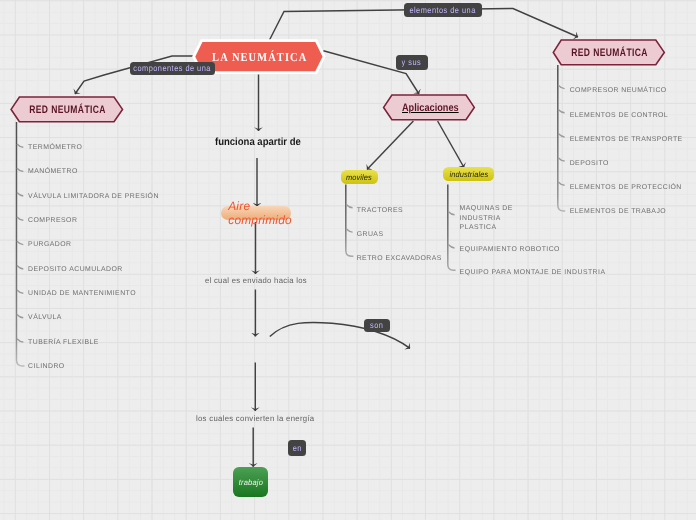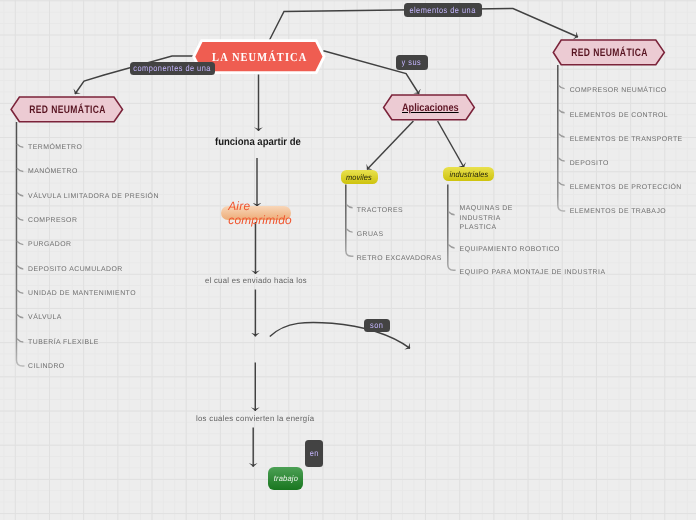--- a/index.html
+++ b/index.html
@@ -112,21 +112,21 @@
   </div>
   <div class="elabel" style="left:85.7px;top:61.5px;width:85.5px;height:13px;">
     <span>componentes de una</span>
   </div>
   <div class="elabel" style="left:352px;top:55px;width:31.5px;height:14.6px;">
     <span>y sus</span>
   </div>
   <div class="elabel" style="left:320.2px;top:318.5px;width:26px;height:13.5px;">
     <span>son</span>
   </div>
-  <div class="elabel" style="left:261px;top:439.6px;width:18px;height:27px;">
+  <div class="elabel" style="left:244px;top:439.6px;width:18px;height:16px;">
     <span>en</span>
   </div>
 
   <div class="plain" style="left:214.8px;top:136.4px;color:#1a1a1a;font-size:10.5px;font-weight:bold;transform-origin:left top;transform:scaleX(0.908);backface-visibility:hidden;">
     <span>funciona apartir de</span>
   </div>
   <div class="plain" style="left:205px;top:275.5px;color:#606060;font-size:8px;letter-spacing:0.3px;transform-origin:left top;transform:scaleX(0.96);backface-visibility:hidden;">
     <span>el cual es enviado hacia los</span>
   </div>
   <div class="plain" style="left:195.9px;top:414px;color:#606060;font-size:8px;letter-spacing:0.3px;transform-origin:left top;transform:scaleX(0.97);backface-visibility:hidden;">
@@ -141,23 +141,23 @@
   </div>
 
   <div class="rbox ybox" style="left:340.5px;top:170px;width:37.2px;height:14.2px;">
     <span>moviles</span>
   </div>
   <div class="rbox ybox" style="left:442.9px;top:167.3px;width:51.2px;height:14px;">
     <span>industriales</span>
   </div>
 
 
-  <div class="rbox" style="left:232.7px;top:467.1px;width:35.8px;height:23px;border-radius:6px;
+  <div class="rbox" style="left:232.7px;top:467.1px;width:35.8px;height:30px;border-radius:6px;
               background:linear-gradient(#4ca055,#19761f);
-              display:flex;align-items:center;justify-content:center;backface-visibility:hidden;margin-left:35px;">
+              display:flex;align-items:center;justify-content:center;backface-visibility:hidden;">
     <span style="color:#eef5ee;font-size:8px;letter-spacing:0.2px;display:inline-block;
                  transform:scaleX(0.94);backface-visibility:hidden;">trabajo</span>
   </div>
 
   <svg class="links" viewBox="0 0 696 520" style="z-index:3">
     <defs>
       <linearGradient id="fadeL" x1="0" y1="0" x2="0" y2="1">
         <stop offset="0" stop-color="#4e4e4e"></stop>
         <stop offset="0.55" stop-color="#686868"></stop>
         <stop offset="0.88" stop-color="#8b8b8b"></stop>

